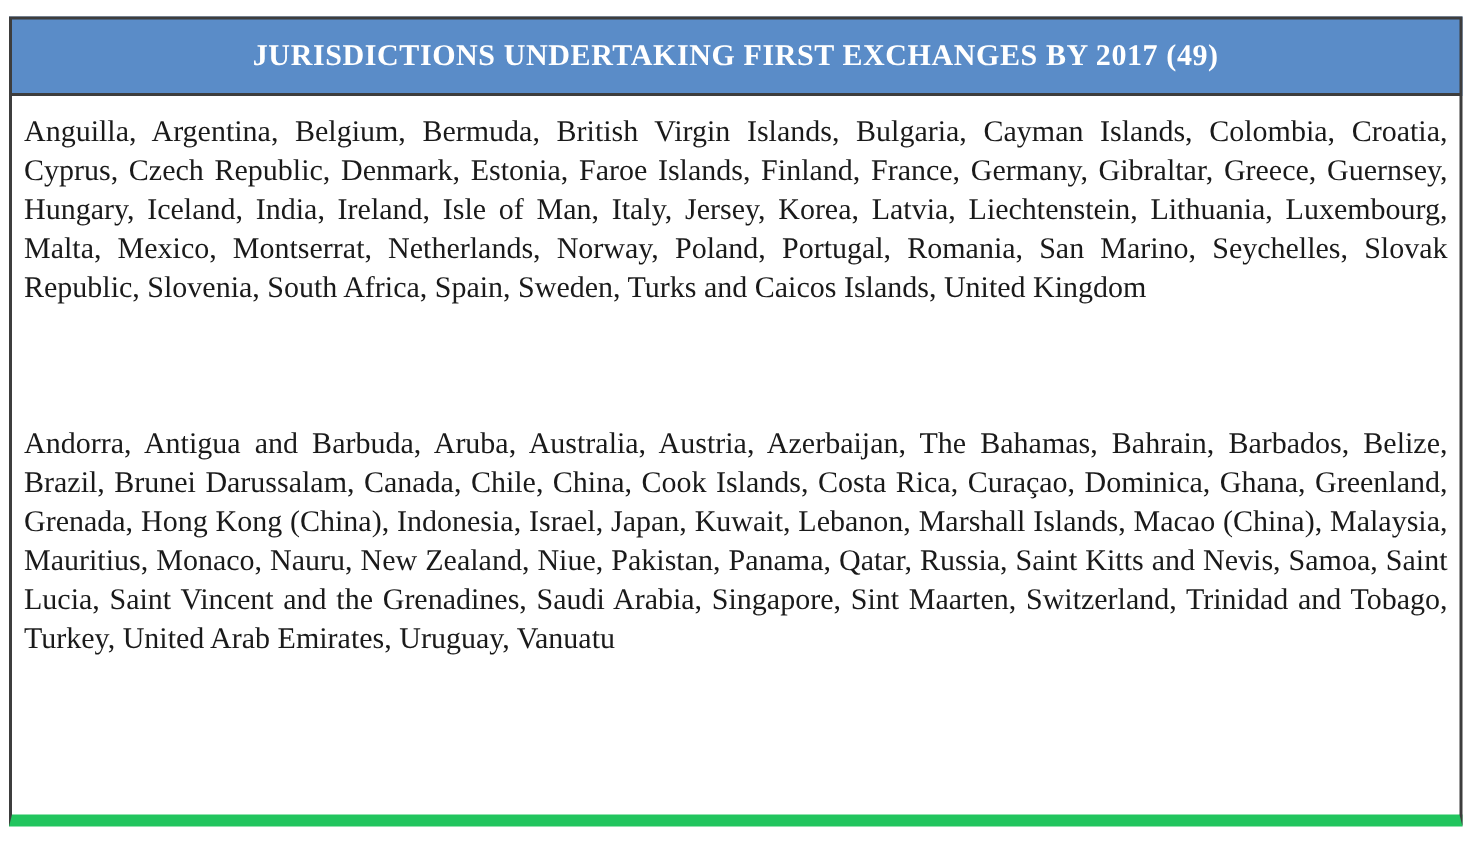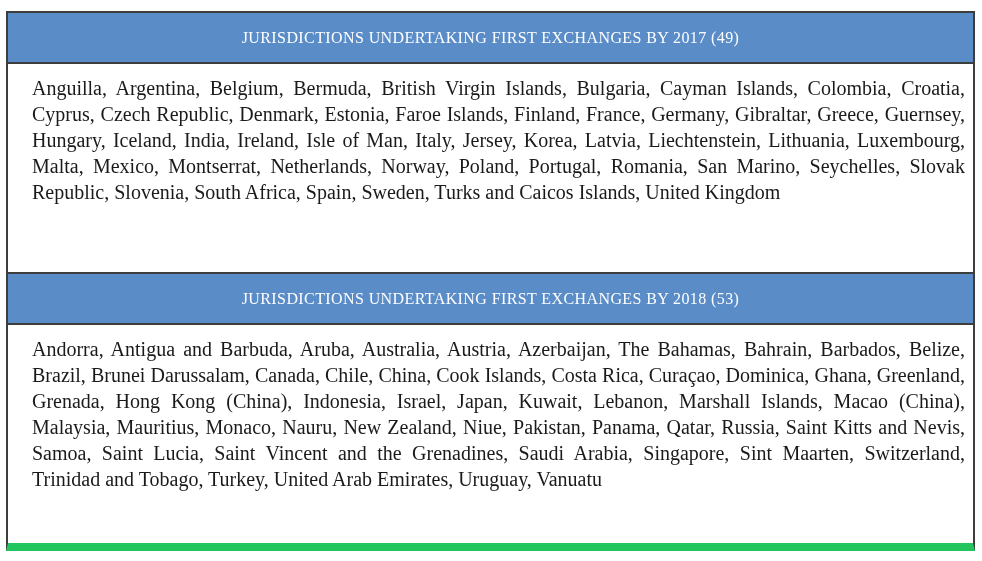--- a/index.html
+++ b/index.html
@@ -29,32 +29,32 @@
     height: 53px;
     flex: 0 0 53px;
     background: #5a8cc8;
     border: 2px solid #3d3d3d;
     display: flex;
     align-items: center;
     justify-content: center;
   }
   .header-title {
     color: #ffffff;
-    font-weight: normal;
-    font-size: 16px;
+    font-weight: bold;
+    font-size: 20px;
     letter-spacing: 0.4px;
     text-align: center;
     white-space: nowrap;
   }
   .content-row {
     box-sizing: border-box;
     background: #ffffff;
     border-left: 2px solid #3d3d3d;
     border-right: 2px solid #3d3d3d;
-    padding: 11px 8px 0 24px;
+    padding: 11px 8px 0 8px;
     overflow: hidden;
   }
   .content-row.first {
     flex: 0 0 208px;
     height: 208px;
   }
   .content-row.second {
     flex: 1 1 auto;
     border-bottom: 8px solid #22c55e;
   }
@@ -74,22 +74,19 @@
   <div class="doc-table">
 
     <div class="header-row">
       <span class="header-title">JURISDICTIONS UNDERTAKING FIRST EXCHANGES BY 2017 (49)</span>
     </div>
 
     <div class="content-row first">
       <p class="jurisdictions-text">Anguilla, Argentina, Belgium, Bermuda, British Virgin Islands, Bulgaria, Cayman Islands, Colombia, Croatia, Cyprus, Czech Republic, Denmark, Estonia, Faroe Islands, Finland, France, Germany, Gibraltar, Greece, Guernsey, Hungary, Iceland, India, Ireland, Isle of Man, Italy, Jersey, Korea, Latvia, Liechtenstein, Lithuania, Luxembourg, Malta, Mexico, Montserrat, Netherlands, Norway, Poland, Portugal, Romania, San Marino, Seychelles, Slovak Republic, Slovenia, South Africa, Spain, Sweden, Turks and Caicos Islands, United Kingdom</p>
     </div>
 
-    <div class="header-row">
-      <span class="header-title">JURISDICTIONS UNDERTAKING FIRST EXCHANGES BY 2018 (53)</span>
-    </div>
 
     <div class="content-row second">
       <p class="jurisdictions-text">Andorra, Antigua and Barbuda, Aruba, Australia, Austria, Azerbaijan, The Bahamas, Bahrain, Barbados, Belize, Brazil, Brunei Darussalam, Canada, Chile, China, Cook Islands, Costa Rica, Curaçao, Dominica, Ghana, Greenland, Grenada, Hong Kong (China), Indonesia, Israel, Japan, Kuwait, Lebanon, Marshall Islands, Macao (China), Malaysia, Mauritius, Monaco, Nauru, New Zealand, Niue, Pakistan, Panama, Qatar, Russia, Saint Kitts and Nevis, Samoa, Saint Lucia, Saint Vincent and the Grenadines, Saudi Arabia, Singapore, Sint Maarten, Switzerland, Trinidad and Tobago, Turkey, United Arab Emirates, Uruguay, Vanuatu</p>
     </div>
 
   </div>
 </div>
 
 </body></html>

